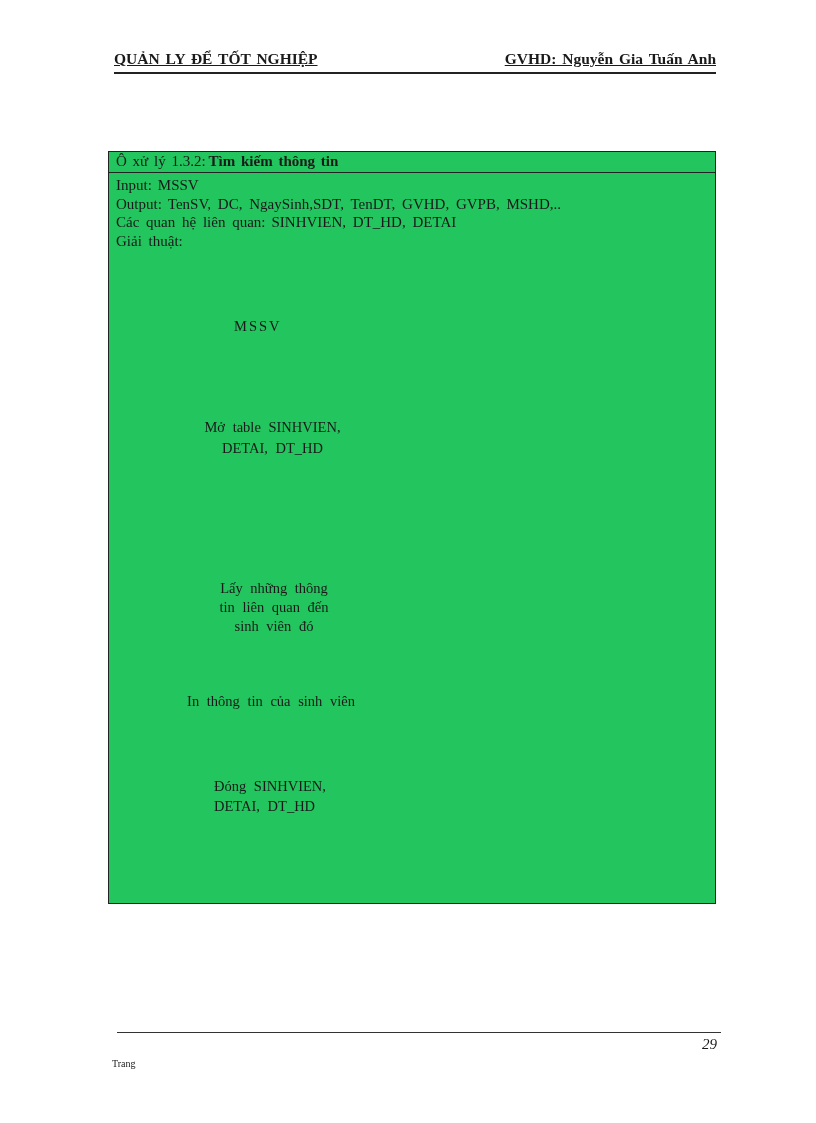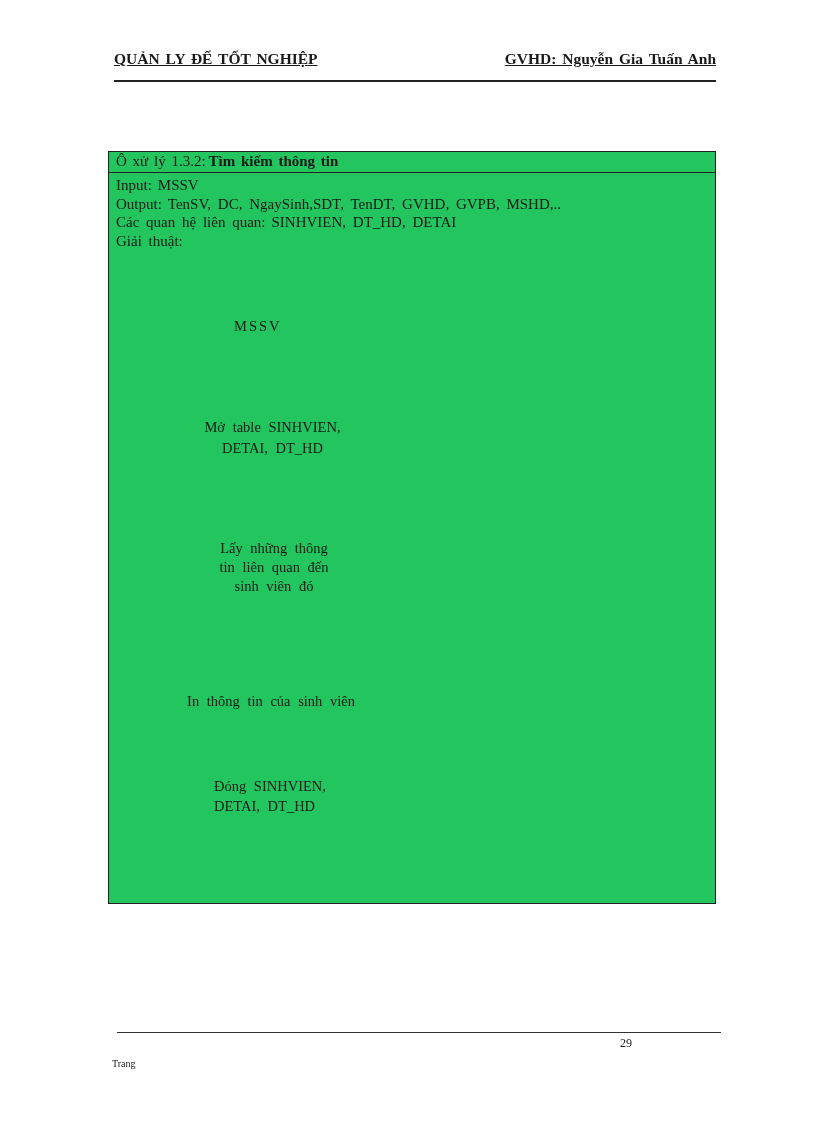--- a/index.html
+++ b/index.html
@@ -7,21 +7,21 @@
   .page {
     position:relative; width:816px; height:1123px; margin:0 auto;
     background:#ffffff; overflow:hidden;
     font-family:"Liberation Serif","DejaVu Serif",serif;
     color:#1a1a1a;
   }
   
   .doc-header {
     position:absolute; left:114px; top:50px; width:602px;
     display:flex; justify-content:space-between; align-items:flex-end;
-    border-bottom:2px solid #222; padding-bottom:12px;
+    border-bottom:2px solid #222; padding-bottom:4px;
     font-weight:bold; font-size:15.5px; word-spacing:2px;
   }
   .doc-header span { text-decoration:underline; }
   
   .intro { position:absolute; left:0; top:79px; width:816px; text-align:center; }
   .intro .h { font-weight:bold; font-size:15.5px; text-decoration:underline; word-spacing:3px; line-height:17px; }
   .intro .note { font-size:14.5px; word-spacing:3px; line-height:17px; margin:1px 0; }
   
   .pbox {
     position:absolute; left:108px; top:151px; width:608px; height:753px;
@@ -33,26 +33,26 @@
   }
   .pbox-title .bold { font-weight:bold; margin-left:3px; }
   .pbox-fields { padding:3px 8px 0 7px; font-size:15px; word-spacing:3px; }
   .pbox-fields .field { line-height:18.5px; white-space:nowrap; }
   .pbox-fields .field .val { margin-left:6px; }
   
   .flow-svg { position:absolute; left:0; top:0; width:816px; height:1123px; }
   .flow-label { position:absolute; font-size:14.5px; word-spacing:4px; line-height:19px; white-space:pre-line; }
   .lbl-mssv   { left:234px; top:317px; letter-spacing:2px; word-spacing:0; }
   .lbl-open   { left:180px; top:417px; width:185px; text-align:center; line-height:21px; }
-  .lbl-dec    { left:174px; top:539px; width:200px; text-align:center; }
+  .lbl-dec    { left:174px; top:579px; width:200px; text-align:center; }
   .lbl-print  { left:166px; top:692px; width:210px; text-align:center; }
   .lbl-close  { left:214px; top:776px; line-height:20px; }
   
   .foot-rule { position:absolute; left:117px; top:1032px; width:604px; border-top:1.5px solid #333; }
-  .page-num  { position:absolute; left:620px; top:1036px; width:97px; text-align:left; font-size:12px; }
+  .page-num  { position:absolute; left:620px; top:1036px; width:97px; text-align:right; font-size:15px;font-style:italic; }
   .foot-word { position:absolute; left:112px; top:1058px; font-size:10px; }
 </style>
 </head>
 <body>
 
 <div class="page">
 
   <div class="doc-header">
     <span>QUẢN LY ĐỂ TỐT NGHIỆP</span>
     <span>GVHD: Nguyễn Gia Tuấn Anh</span>

